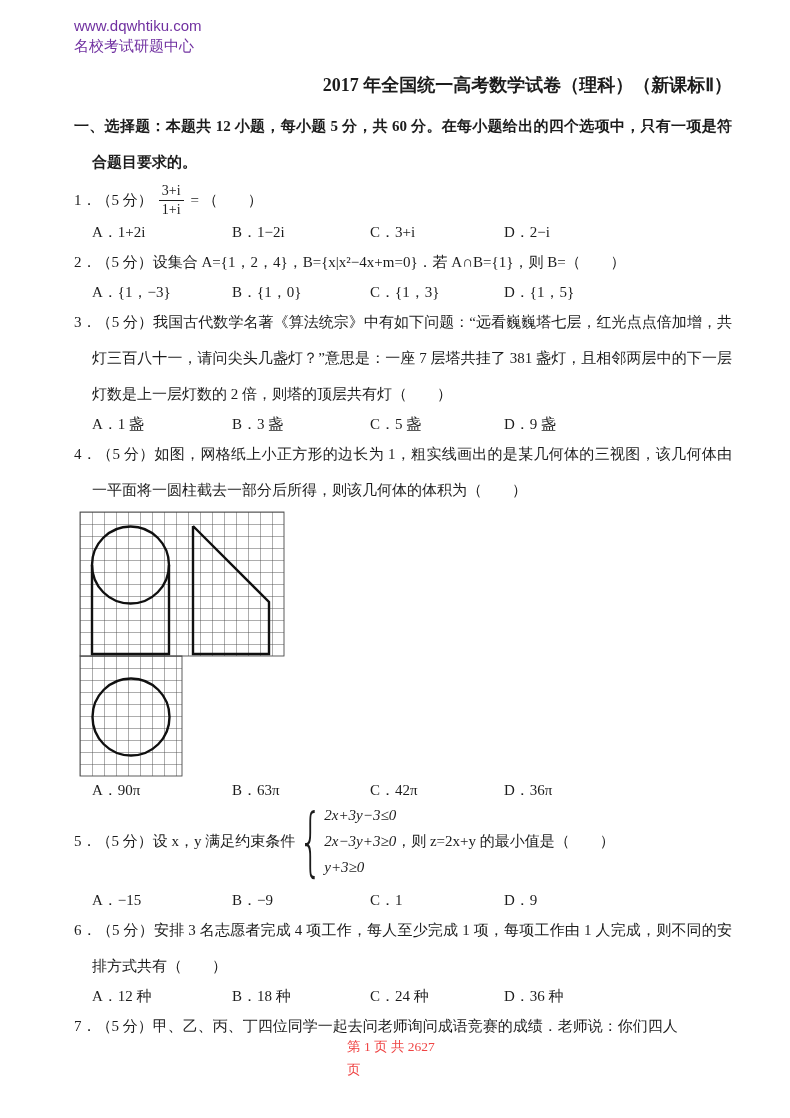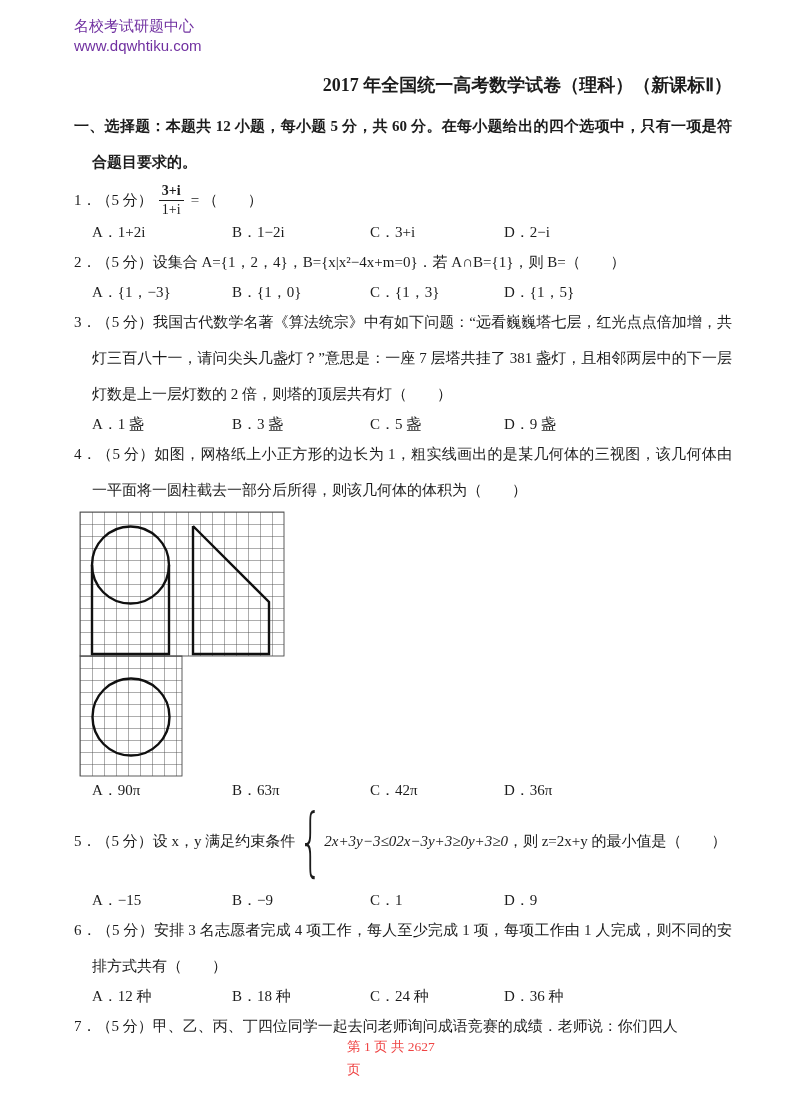--- a/index.html
+++ b/index.html
@@ -61,21 +61,21 @@
     height:40px;
     display:flex; align-items:center;
     font-size:15px;
   }
   .frac {
     display:inline-flex; flex-direction:column; align-items:center;
     margin:0 7px 0 6px;
     font-size:14px; line-height:17px;
     font-family:"Liberation Serif", serif;
   }
-  .frac .fnum { border-bottom:1.3px solid #1c1c1c; padding:0 3px 1px;font-weight:bold; }
+  .frac .fnum { border-bottom:1.3px solid #1c1c1c; padding:0 3px 1px; }
   .frac .fden { padding:0 3px; }
 
   
   .fig { margin:2px 0 0 4px; height:268px; }
 
   
   .q5row {
     height:78px;
     display:flex; align-items:center;
     font-size:15px;
@@ -83,42 +83,42 @@
   }
   .brace {
     font-family:"DejaVu Sans", sans-serif;
     font-size:74px; font-weight:300;
     line-height:74px;
     transform:scaleX(0.5);
     margin:0 -10px 0 -8px;
     color:#1c1c1c;
   }
   .sys {
-    display:inline-flex; flex-direction:row;
+    display:inline-flex; flex-direction:column;
     line-height:26px; font-size:15px;
     font-family:"Liberation Serif", serif;
     font-style:italic;
   }
   .q5opts { margin-top:8px; }
 
   
   .footer {
     position:absolute; left:347px; top:1035px;
     font-size:13.5px; line-height:23px; color:#ef4444;
   }
 </style>
 </head>
 <body>
 
 <div class="page">
   <div class="content">
 
     <div class="site-hdr">
+      <div>www.dqwhtiku.com</div>
       <div>名校考试研题中心</div>
-      <div>www.dqwhtiku.com</div>
     </div>
 
     <div class="title">2017 年全国统一高考数学试卷（理科）（新课标Ⅱ）</div>
 
     <p class="intro">一、选择题：本题共 12 小题，每小题 5 分，共 60 分。在每小题给出的四个选项中，只有一项是符合题目要求的。</p>
 
     <div>
       <div class="q1row">
         <span>1．（5 分）</span>
         <span class="frac">

